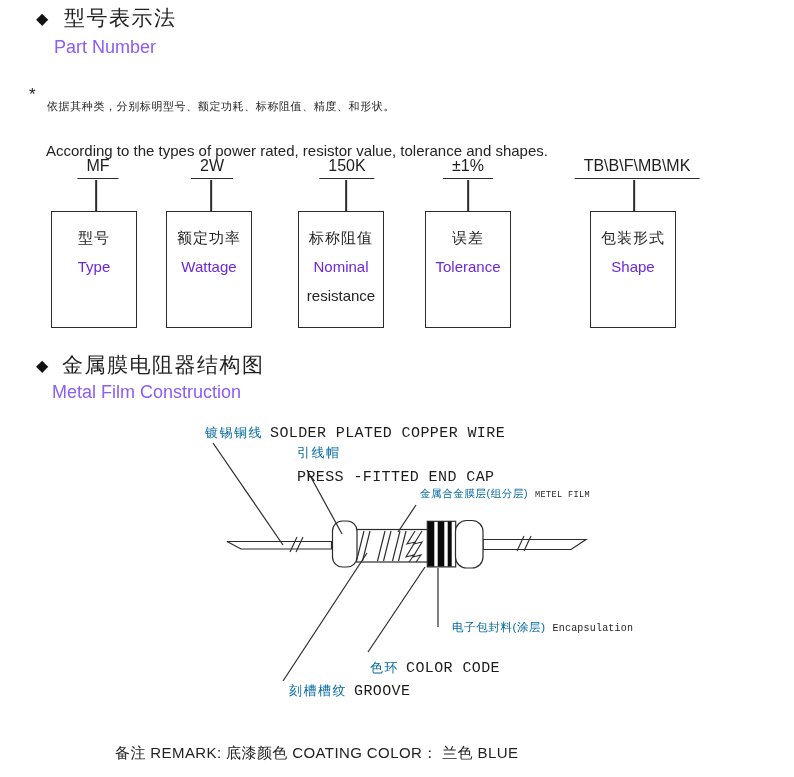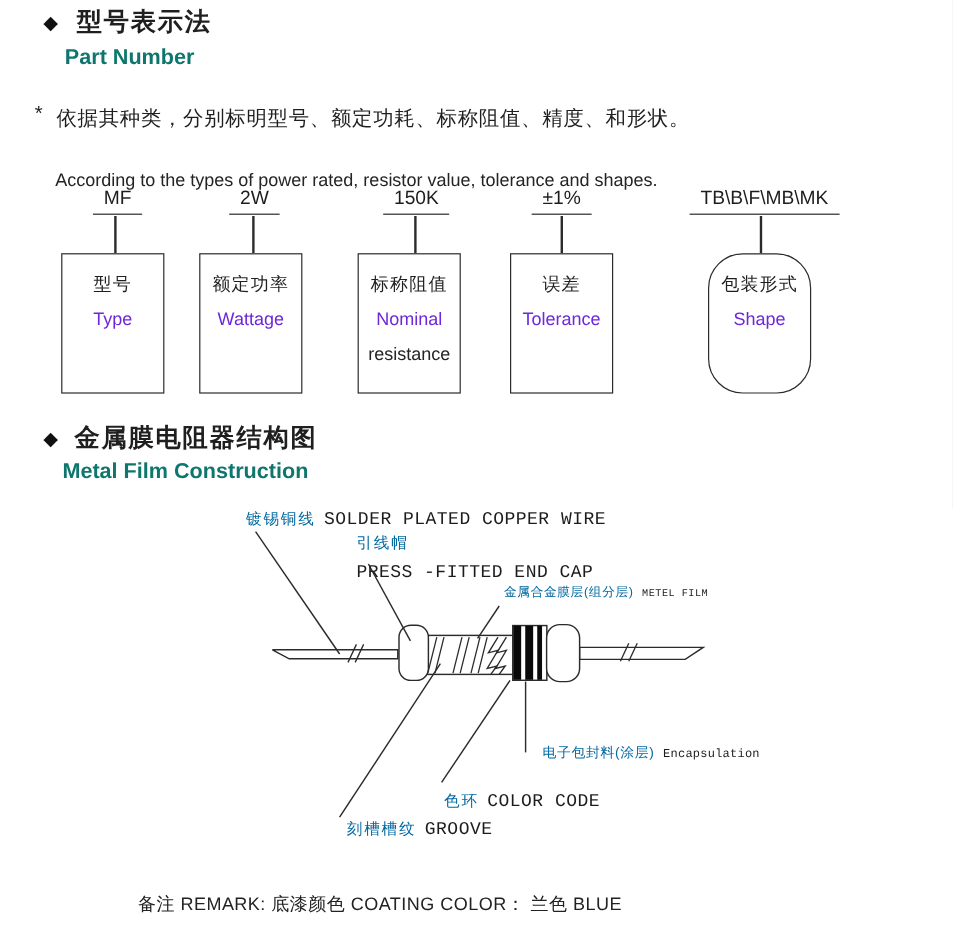--- a/index.html
+++ b/index.html
@@ -2,24 +2,24 @@
 <html><head>
 <meta charset="utf-8">
 <style>
   html,body{margin:0;padding:0;background:#e8e8e8;}
   .page{
     position:relative;width:794px;height:777px;background:#ffffff;
     font-family:"Liberation Sans","DejaVu Sans",sans-serif;color:#1f1f1f;
     overflow:hidden;margin:0 auto;
   }
   .abs{position:absolute;}
-  .zh-head{font-size:21px;font-weight:700;letter-spacing:1.5px;}
-  .en-head{font-size:18px;font-weight:700;color:#0f766e;}
+  .zh-head{font-size:21px;font-weight:400;letter-spacing:1.5px;}
+  .en-head{font-size:18px;font-weight:400;color:#8b5cf6;}
   .bullet{font-size:16px;color:#111;}
-  .note-zh{font-size:17px;letter-spacing:0.6px;}
+  .note-zh{font-size:11px;letter-spacing:0.6px;margin-top:12px;}
   .note-en{font-size:15px;color:#242424;}
   .note-marker{font-size:17px;}
 
   
   .pn-code{
     position:absolute;top:156px;transform:translateX(-50%);
     font-size:16px;color:#1d1d1d;border-bottom:1.7px solid #2b2b2b;
     padding:0 9px 3px 9px;white-space:nowrap;line-height:19px;
   }
   .pn-connector{position:absolute;top:180px;height:31px;width:1.7px;background:#2b2b2b;transform:translateX(-50%);}
@@ -81,21 +81,21 @@
   <div class="pn-box" style="left:298px;">
     <div class="pn-zh">标称阻值</div>
     <div class="pn-en">Nominal</div>
     <div class="pn-en2">resistance</div>
   </div>
   <div class="pn-box" style="left:425px;">
     <div class="pn-zh">误差</div>
     <div class="pn-en">Tolerance</div>
     <div class="pn-en2"></div>
   </div>
-  <div class="pn-box" style="left:590px;border-radius:29px;">
+  <div class="pn-box" style="left:590px;">
     <div class="pn-zh">包装形式</div>
     <div class="pn-en">Shape</div>
     <div class="pn-en2"></div>
   </div>
 
   <span class="abs bullet" style="left:36px;top:356px;">◆</span>
   <div class="abs zh-head" style="left:62px;top:351px;">金属膜电阻器结构图</div>
   <div class="abs en-head" style="left:52px;top:382px;">Metal Film Construction</div>
 
   <svg class="abs" style="left:0;top:0;" width="794" height="777" viewBox="0 0 794 777">

